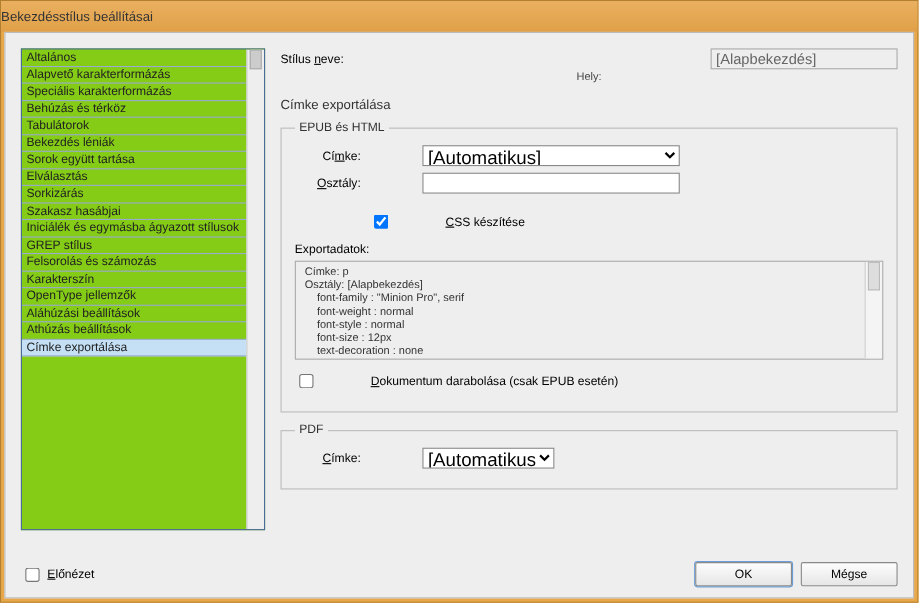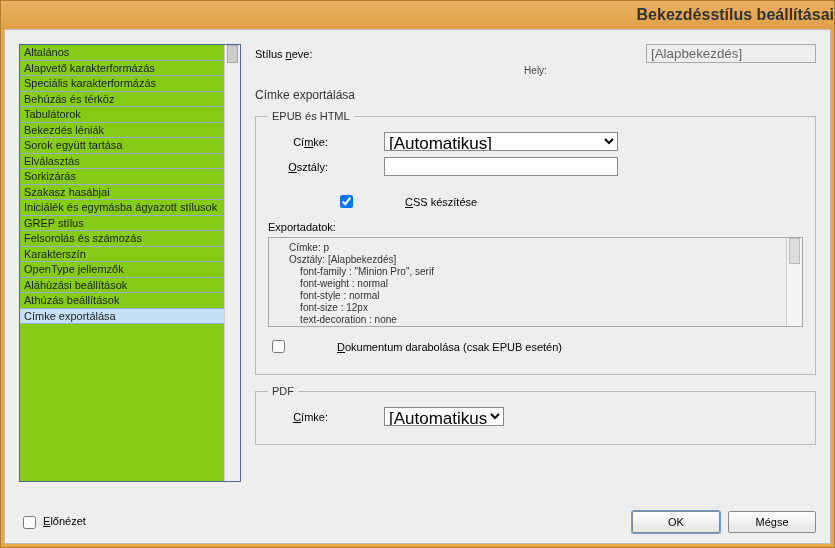--- a/index.html
+++ b/index.html
@@ -14,25 +14,24 @@
   }
   .window {
     width: 835px;
     height: 548px;
     background: #e8a84a;
     border: 1px solid #b08030;
   }
   .titlebar {
     height: 28px;
     line-height: 28px;
-    text-align: right;
-    font-size: 16px;
+    text-align: left;
+    font-size: 12px;
     color: #333;
     background: linear-gradient(#eab060, #e0a048);
-    font-weight: bold;
   }
   .content {
     position: absolute;
     top: 29px;
     left: 4px;
     right: 4px;
     bottom: 4px;
     background: #eeeeee;
     border: 1px solid #bbb;
   }
@@ -114,21 +113,21 @@
   .combo-small { width: 120px; }
   .input-wide { width: 234px; }
 
   .export-label { margin:10px 0 4px 0; }
 
   .export-box {
     position:relative;
     border:1px solid #aaa;
     background:#eee;
     height: 90px;
-    padding:4px 20px 4px 20px;
+    padding:4px 20px 4px 8px;
     font-size:10px;
     line-height:12px;
     color:#333;
     overflow:hidden;
   }
   .export-scroll {
     position:absolute; right:0; top:0; bottom:0; width:16px;
     background:#f4f4f4; border-left:1px solid #ccc;
   }
   .export-thumb {

